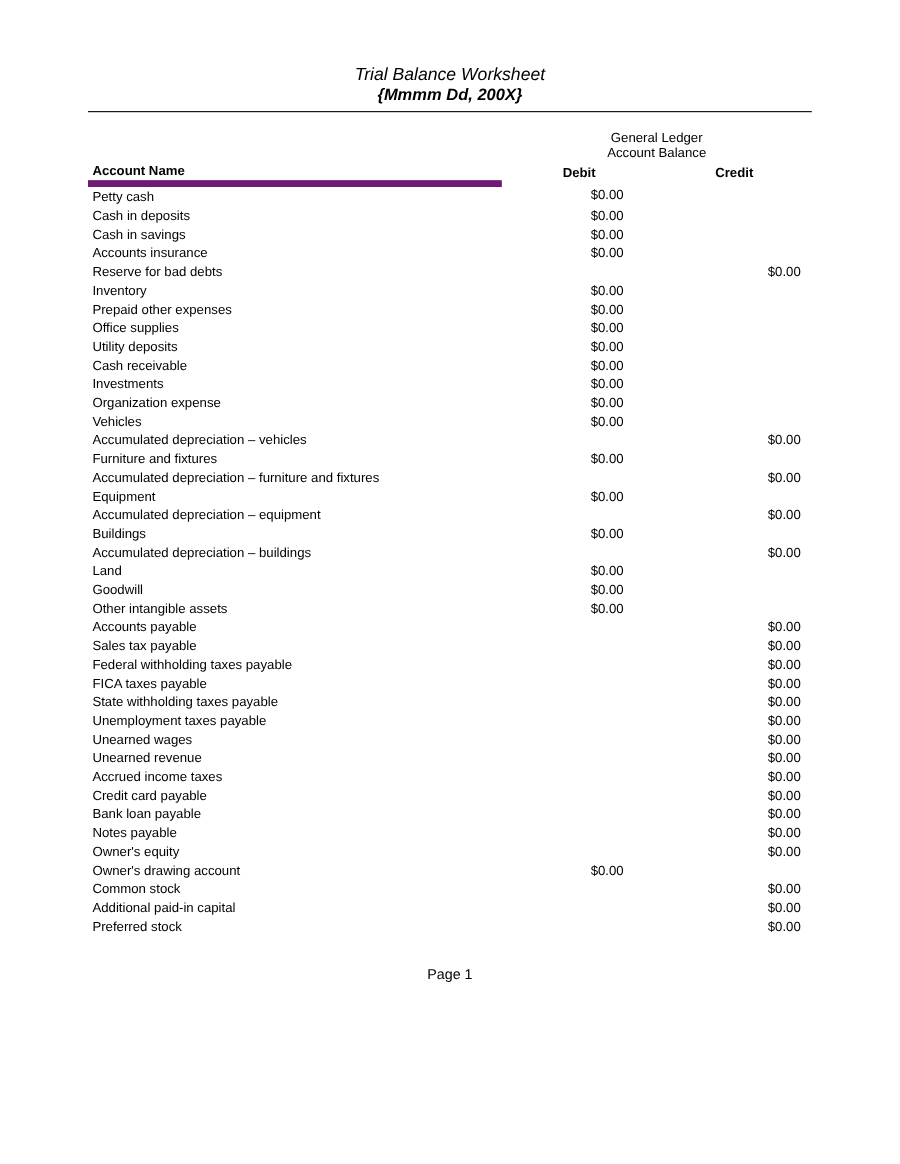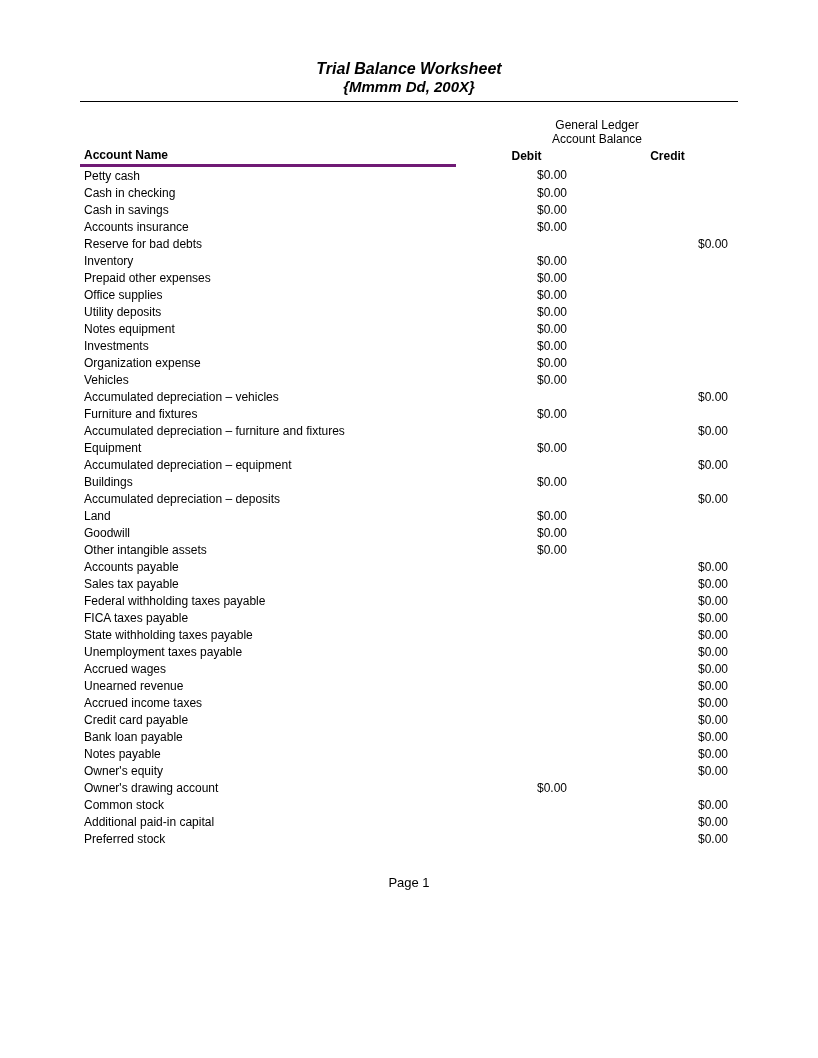--- a/index.html
+++ b/index.html
@@ -18,21 +18,21 @@
       padding: 60px 80px;
     }
 
     .page-title {
       text-align: center;
       margin-bottom: 4px;
     }
 
     .page-title-main {
       font-style: italic;
-      font-weight: bold;
+      font-weight: normal;
       font-size: 16px;
     }
 
     .page-title-sub {
       font-style: italic;
       font-weight: bold;
       font-size: 15px;
     }
 
     .title-divider {
@@ -47,21 +47,21 @@
     }
 
     table thead tr th {
       padding: 2px 4px;
       font-size: 12px;
       font-weight: bold;
     }
 
     table thead tr th.th-account {
       text-align: left;
-      border-bottom: 3px solid #701a75;
+      border-bottom: 6px solid #701a75;
       width: 320px;
     }
 
     table thead tr th.th-debit {
       text-align: center;
       width: 120px;
     }
 
     table thead tr th.th-credit {
       text-align: center;
@@ -133,21 +133,21 @@
       <th class="th-credit">Credit</th>
     </tr>
   </thead>
   <tbody id="table-body">
   <tr>
         <td class="td-account">Petty cash</td>
         <td class="td-debit">$0.00</td>
         <td class="td-credit"></td>
       </tr>
       <tr>
-        <td class="td-account">Cash in checking</td>
+        <td class="td-account">Cash in deposits</td>
         <td class="td-debit">$0.00</td>
         <td class="td-credit"></td>
       </tr>
       <tr>
         <td class="td-account">Cash in savings</td>
         <td class="td-debit">$0.00</td>
         <td class="td-credit"></td>
       </tr>
       <tr>
         <td class="td-account">Accounts insurance</td>
@@ -173,21 +173,21 @@
         <td class="td-account">Office supplies</td>
         <td class="td-debit">$0.00</td>
         <td class="td-credit"></td>
       </tr>
       <tr>
         <td class="td-account">Utility deposits</td>
         <td class="td-debit">$0.00</td>
         <td class="td-credit"></td>
       </tr>
       <tr>
-        <td class="td-account">Notes equipment</td>
+        <td class="td-account">Cash receivable</td>
         <td class="td-debit">$0.00</td>
         <td class="td-credit"></td>
       </tr>
       <tr>
         <td class="td-account">Investments</td>
         <td class="td-debit">$0.00</td>
         <td class="td-credit"></td>
       </tr>
       <tr>
         <td class="td-account">Organization expense</td>
@@ -223,21 +223,21 @@
         <td class="td-account">Accumulated depreciation – equipment</td>
         <td class="td-debit"></td>
         <td class="td-credit">$0.00</td>
       </tr>
       <tr>
         <td class="td-account">Buildings</td>
         <td class="td-debit">$0.00</td>
         <td class="td-credit"></td>
       </tr>
       <tr>
-        <td class="td-account">Accumulated depreciation – deposits</td>
+        <td class="td-account">Accumulated depreciation – buildings</td>
         <td class="td-debit"></td>
         <td class="td-credit">$0.00</td>
       </tr>
       <tr>
         <td class="td-account">Land</td>
         <td class="td-debit">$0.00</td>
         <td class="td-credit"></td>
       </tr>
       <tr>
         <td class="td-account">Goodwill</td>
@@ -273,21 +273,21 @@
         <td class="td-account">State withholding taxes payable</td>
         <td class="td-debit"></td>
         <td class="td-credit">$0.00</td>
       </tr>
       <tr>
         <td class="td-account">Unemployment taxes payable</td>
         <td class="td-debit"></td>
         <td class="td-credit">$0.00</td>
       </tr>
       <tr>
-        <td class="td-account">Accrued wages</td>
+        <td class="td-account">Unearned wages</td>
         <td class="td-debit"></td>
         <td class="td-credit">$0.00</td>
       </tr>
       <tr>
         <td class="td-account">Unearned revenue</td>
         <td class="td-debit"></td>
         <td class="td-credit">$0.00</td>
       </tr>
       <tr>
         <td class="td-account">Accrued income taxes</td>

